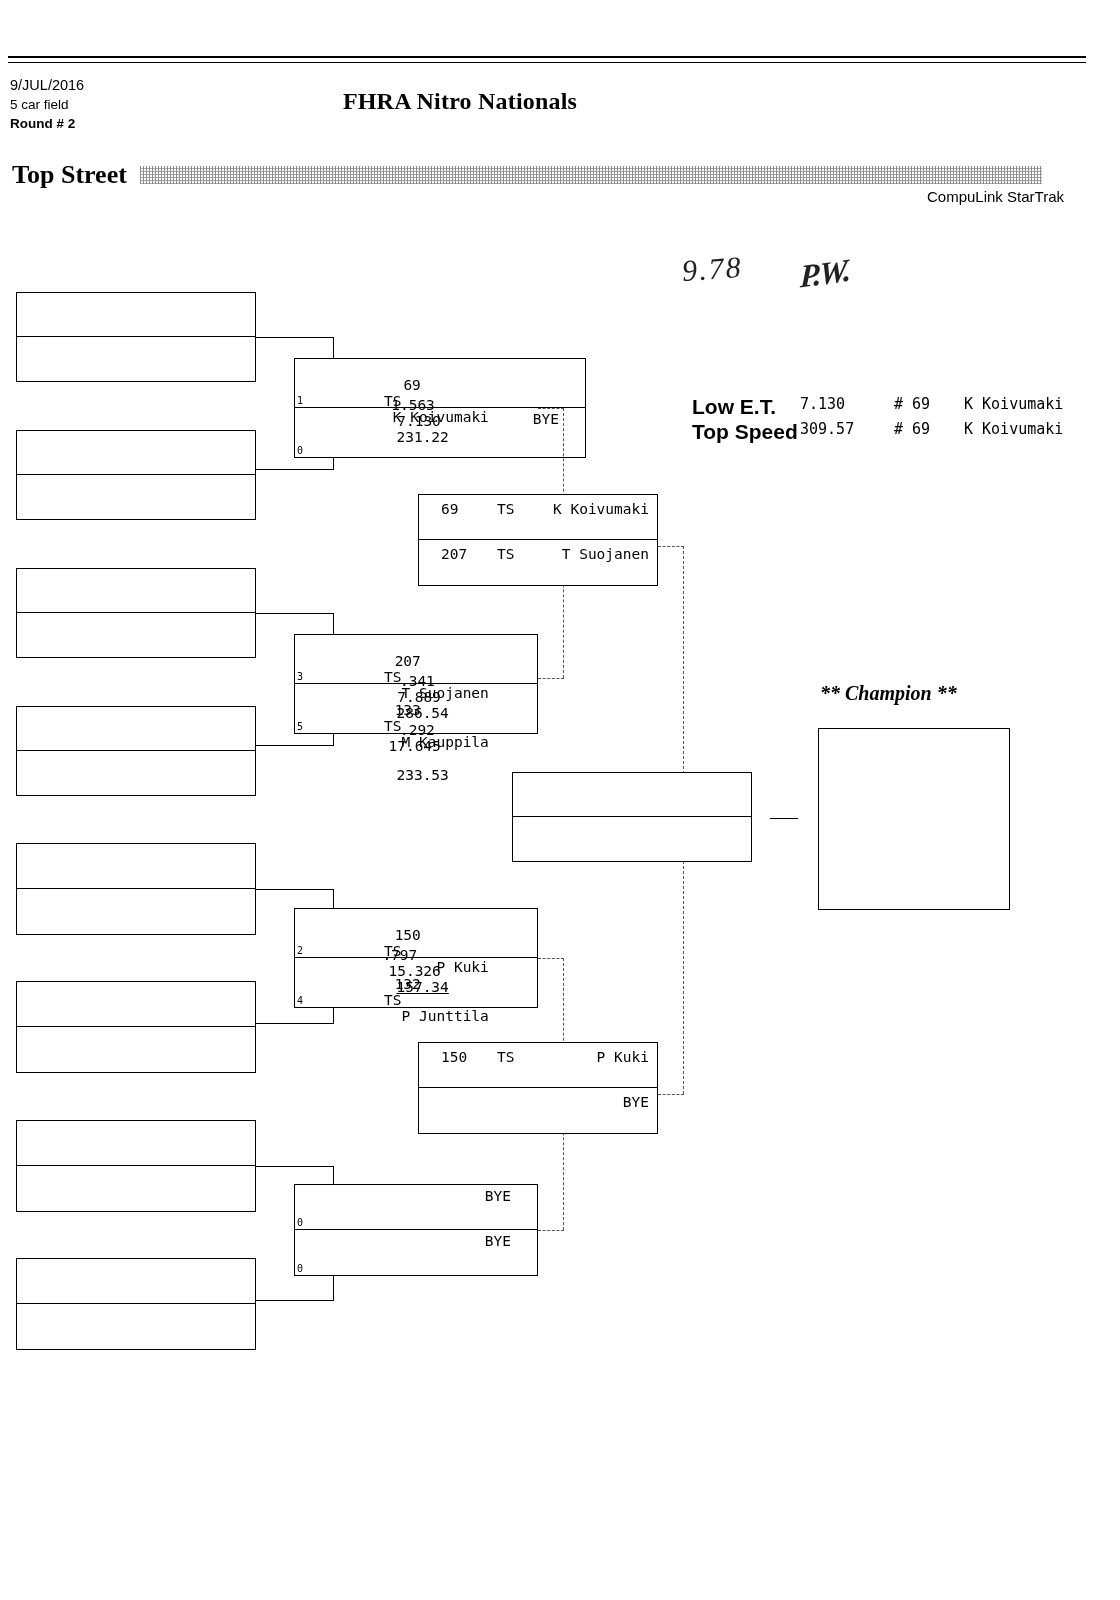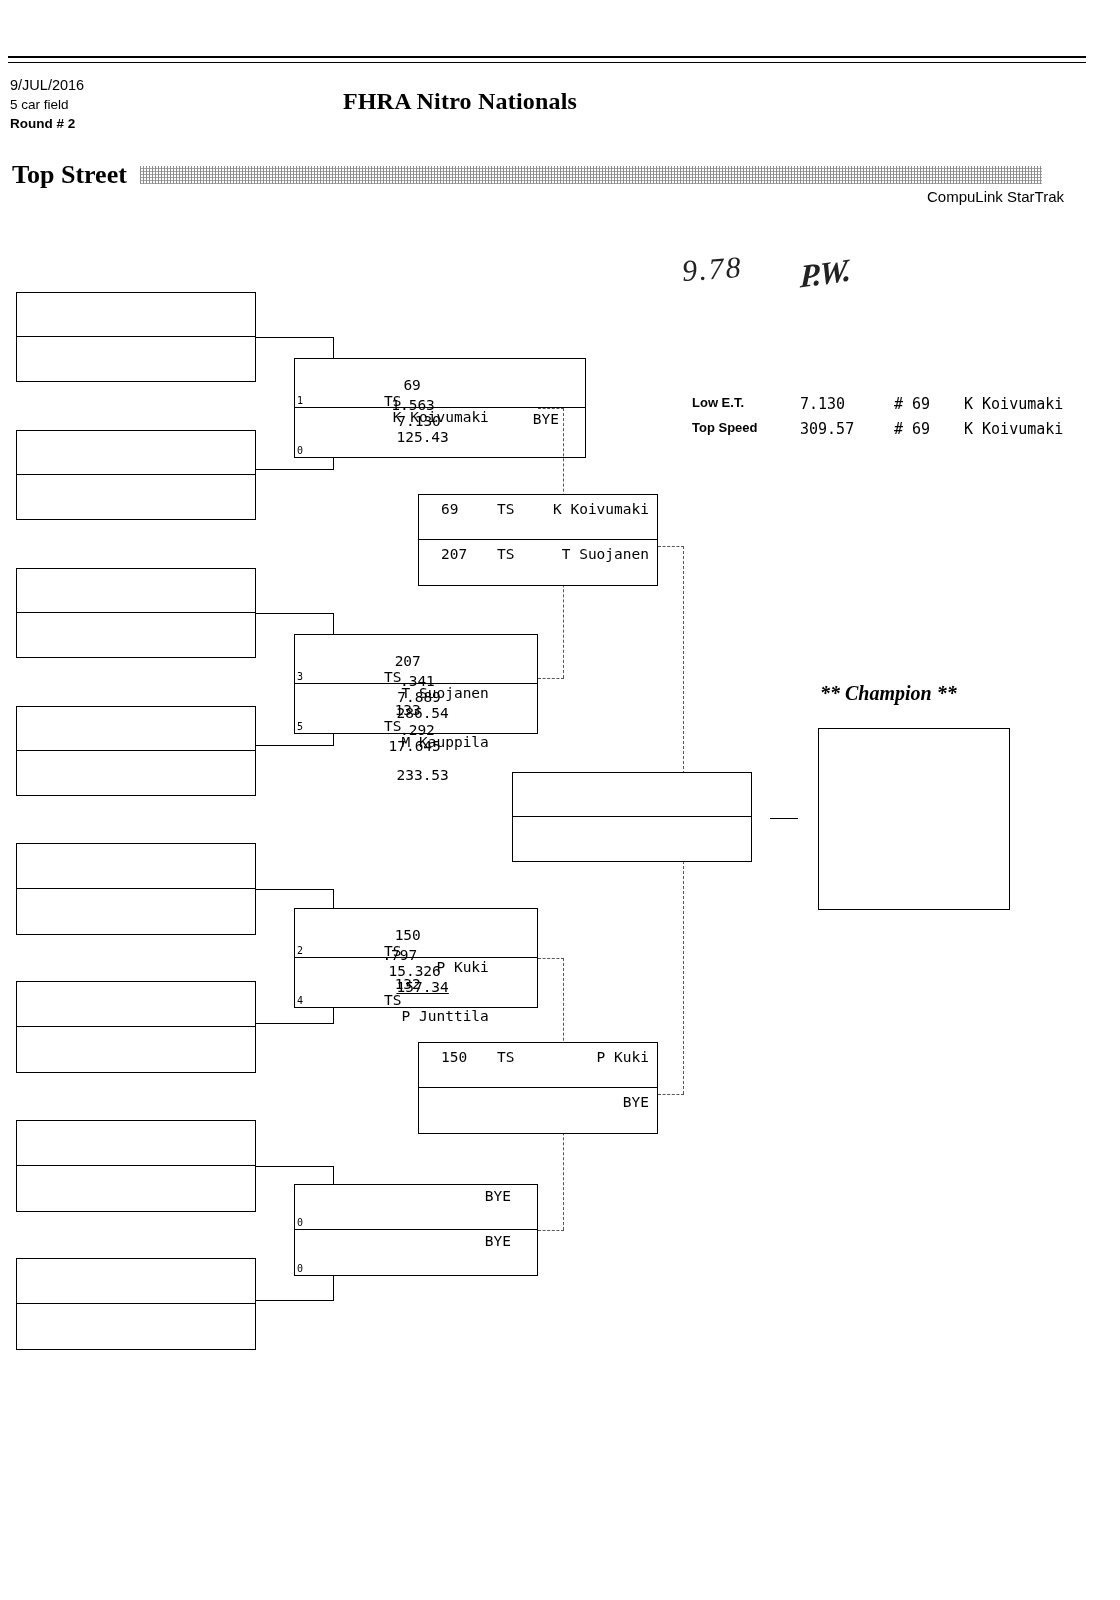--- a/index.html
+++ b/index.html
@@ -177,21 +177,21 @@
     position: absolute;
     left: 692px; top: 395px;
     font-family: "DejaVu Sans Mono", monospace;
     font-size: 15px;
   }
   .stats .srow { position: relative; height: 25px; white-space: pre; }
   .stats .slabel {
     position: absolute; left: 0; top: 0;
     font-family: "Liberation Sans", sans-serif;
     font-weight: bold;
-    font-size: 13px;
+    font-size: 21px;
   }
   .stats .sv1 { position: absolute; left: 108px; top: 0; }
   .stats .sv2 { position: absolute; left: 202px; top: 0; }
   .stats .sv3 { position: absolute; left: 272px; top: 0; }
 
   
   .hw {
     position: absolute;
     font-family: "Liberation Serif", serif;
     color: #222;
@@ -287,21 +287,21 @@
   <div class="resbox" style="left:294px; top:358px; width:292px; height:100px;">
     <div class="row top">
       <div class="line-name">
         <span style="display:inline-block;width:56px;text-align:right;">69</span>
         <span style="display:inline-block;width:56px;text-align:center;">TS</span>
         <span style="display:inline-block;width:124px;text-align:right;">K Koivumaki</span>
       </div>
       <div class="line-stats">
         <span style="display:inline-block;width:70px;text-align:right;">1.563</span>
         <span style="display:inline-block;width:76px;text-align:right;">7.130</span>
-        <span style="display:inline-block;width:84px;text-align:right;">125.43</span>
+        <span style="display:inline-block;width:84px;text-align:right;">231.22</span>
       </div>
       <div class="lane-no">1</div>
     </div>
     <div class="row">
       <div class="bye">BYE</div>
       <div class="lane-no">0</div>
     </div>
   </div>
 
   <div class="resbox" style="left:294px; top:634px; width:244px; height:100px;">

